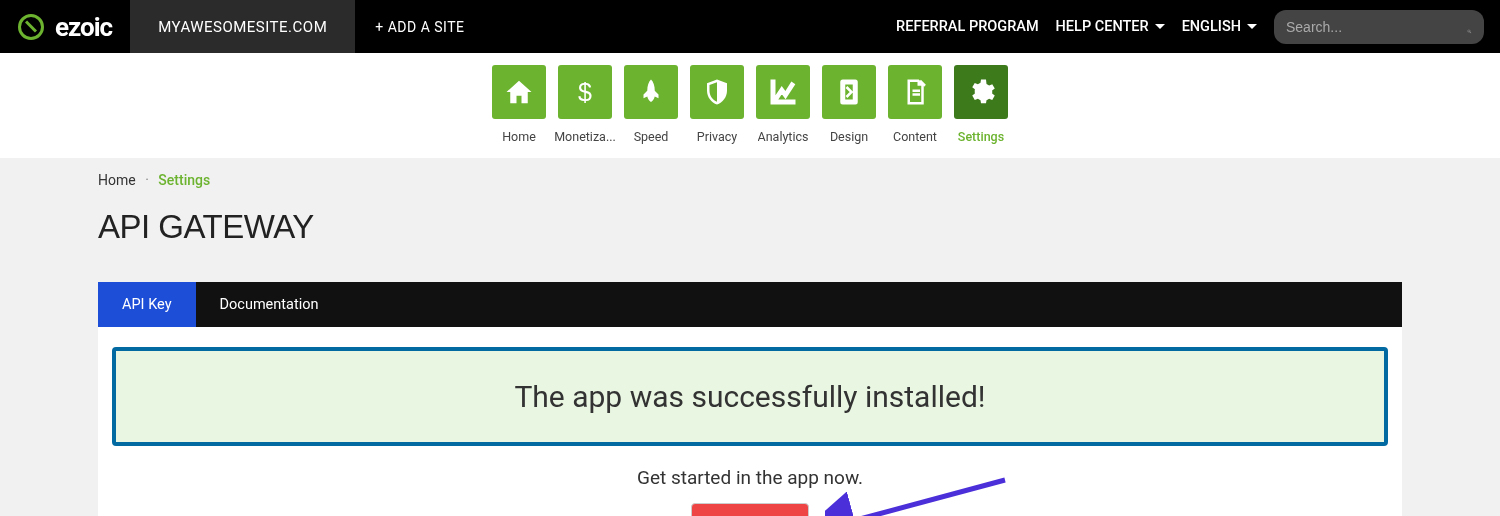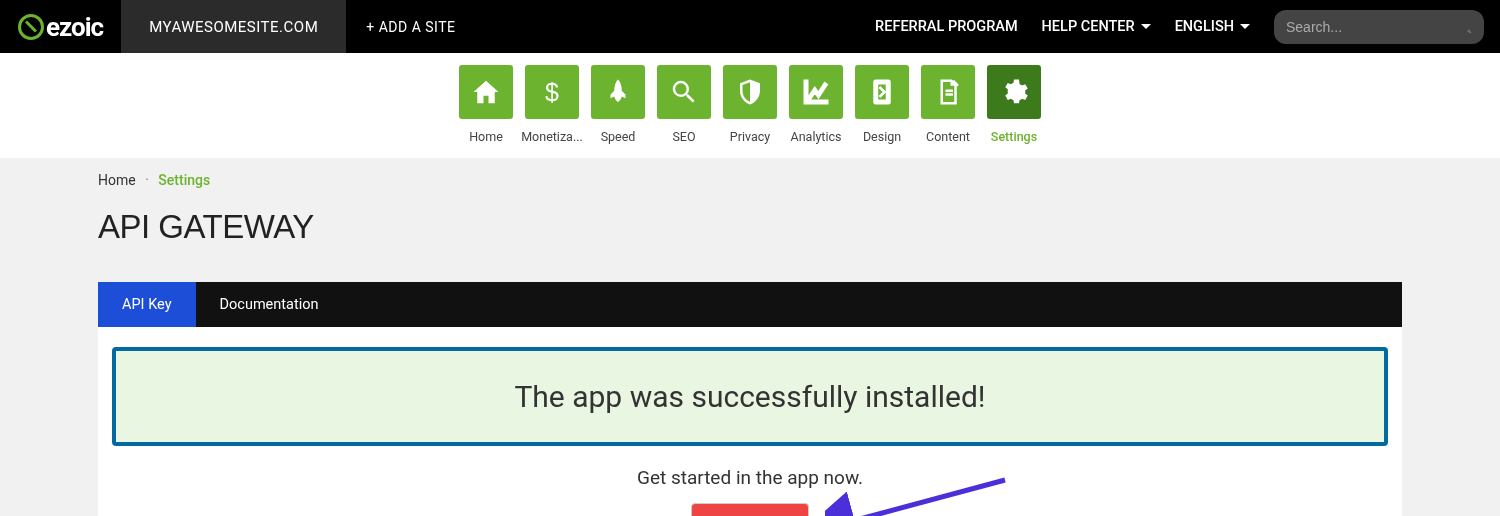--- a/index.html
+++ b/index.html
@@ -14,21 +14,21 @@
       background: #000;
       height: 53px;
       display: flex;
       align-items: stretch;
       color: #fff;
     }
     .logo {
       display: flex;
       align-items: center;
       padding: 0 18px;
-      gap: 2px;
+      gap: 11px;
     }
     .logo-icon {
       width: 26px;
       height: 26px;
       border: 3px solid #6cb32f;
       border-radius: 50%;
       display: flex;
       align-items: center;
       justify-content: center;
       position: relative;
@@ -60,21 +60,21 @@
       align-items: center;
       padding: 0 20px;
       font-size: 14px;
       letter-spacing: 0.5px;
       cursor: pointer;
     }
     .topbar-right {
       margin-left: auto;
       display: flex;
       align-items: center;
-      gap: 24px;
+      gap: 17px;
       padding-right: 16px;
     }
     .topbar-link {
       font-size: 14.5px;
       font-weight: 500;
       cursor: pointer;
       display: flex;
       align-items: center;
       gap: 6px;
     }
@@ -284,28 +284,20 @@
     </div>
     <div class="nav-label">Monetiza...</div>
   </div>
   <div class="nav-item">
     <div class="nav-tile">
       <svg viewBox="0 0 24 24">
           <path d="M12 2c2 2 3 5 3 9l3 3v3l-3-1.5c-.5 2-1.5 3.5-3 4.5-1.5-1-2.5-2.5-3-4.5L6 17v-3l3-3c0-4 1-7 3-9z"></path>
         </svg>
     </div>
     <div class="nav-label">Speed</div>
-  </div>
-  <div class="nav-item">
-    <div class="nav-tile">
-      <svg viewBox="0 0 24 24">
-          <path d="M15.5 14h-.79l-.28-.27A6.471 6.471 0 0016 9.5 6.5 6.5 0 109.5 16c1.61 0 3.09-.59 4.23-1.57l.27.28v.79l5 4.99L20.49 19l-4.99-5zm-6 0C7.01 14 5 11.99 5 9.5S7.01 5 9.5 5 14 7.01 14 9.5 11.99 14 9.5 14z"></path>
-        </svg>
-    </div>
-    <div class="nav-label">SEO</div>
   </div>
   <div class="nav-item">
     <div class="nav-tile">
       <svg viewBox="0 0 24 24">
           <path d="M12 2l8 3v6c0 5-3.5 9.7-8 11-4.5-1.3-8-6-8-11V5l8-3zm0 2.2L6 6.3V11c0 3.8 2.5 7.5 6 8.8V4.2z"></path>
         </svg>
     </div>
     <div class="nav-label">Privacy</div>
   </div>
   <div class="nav-item">

